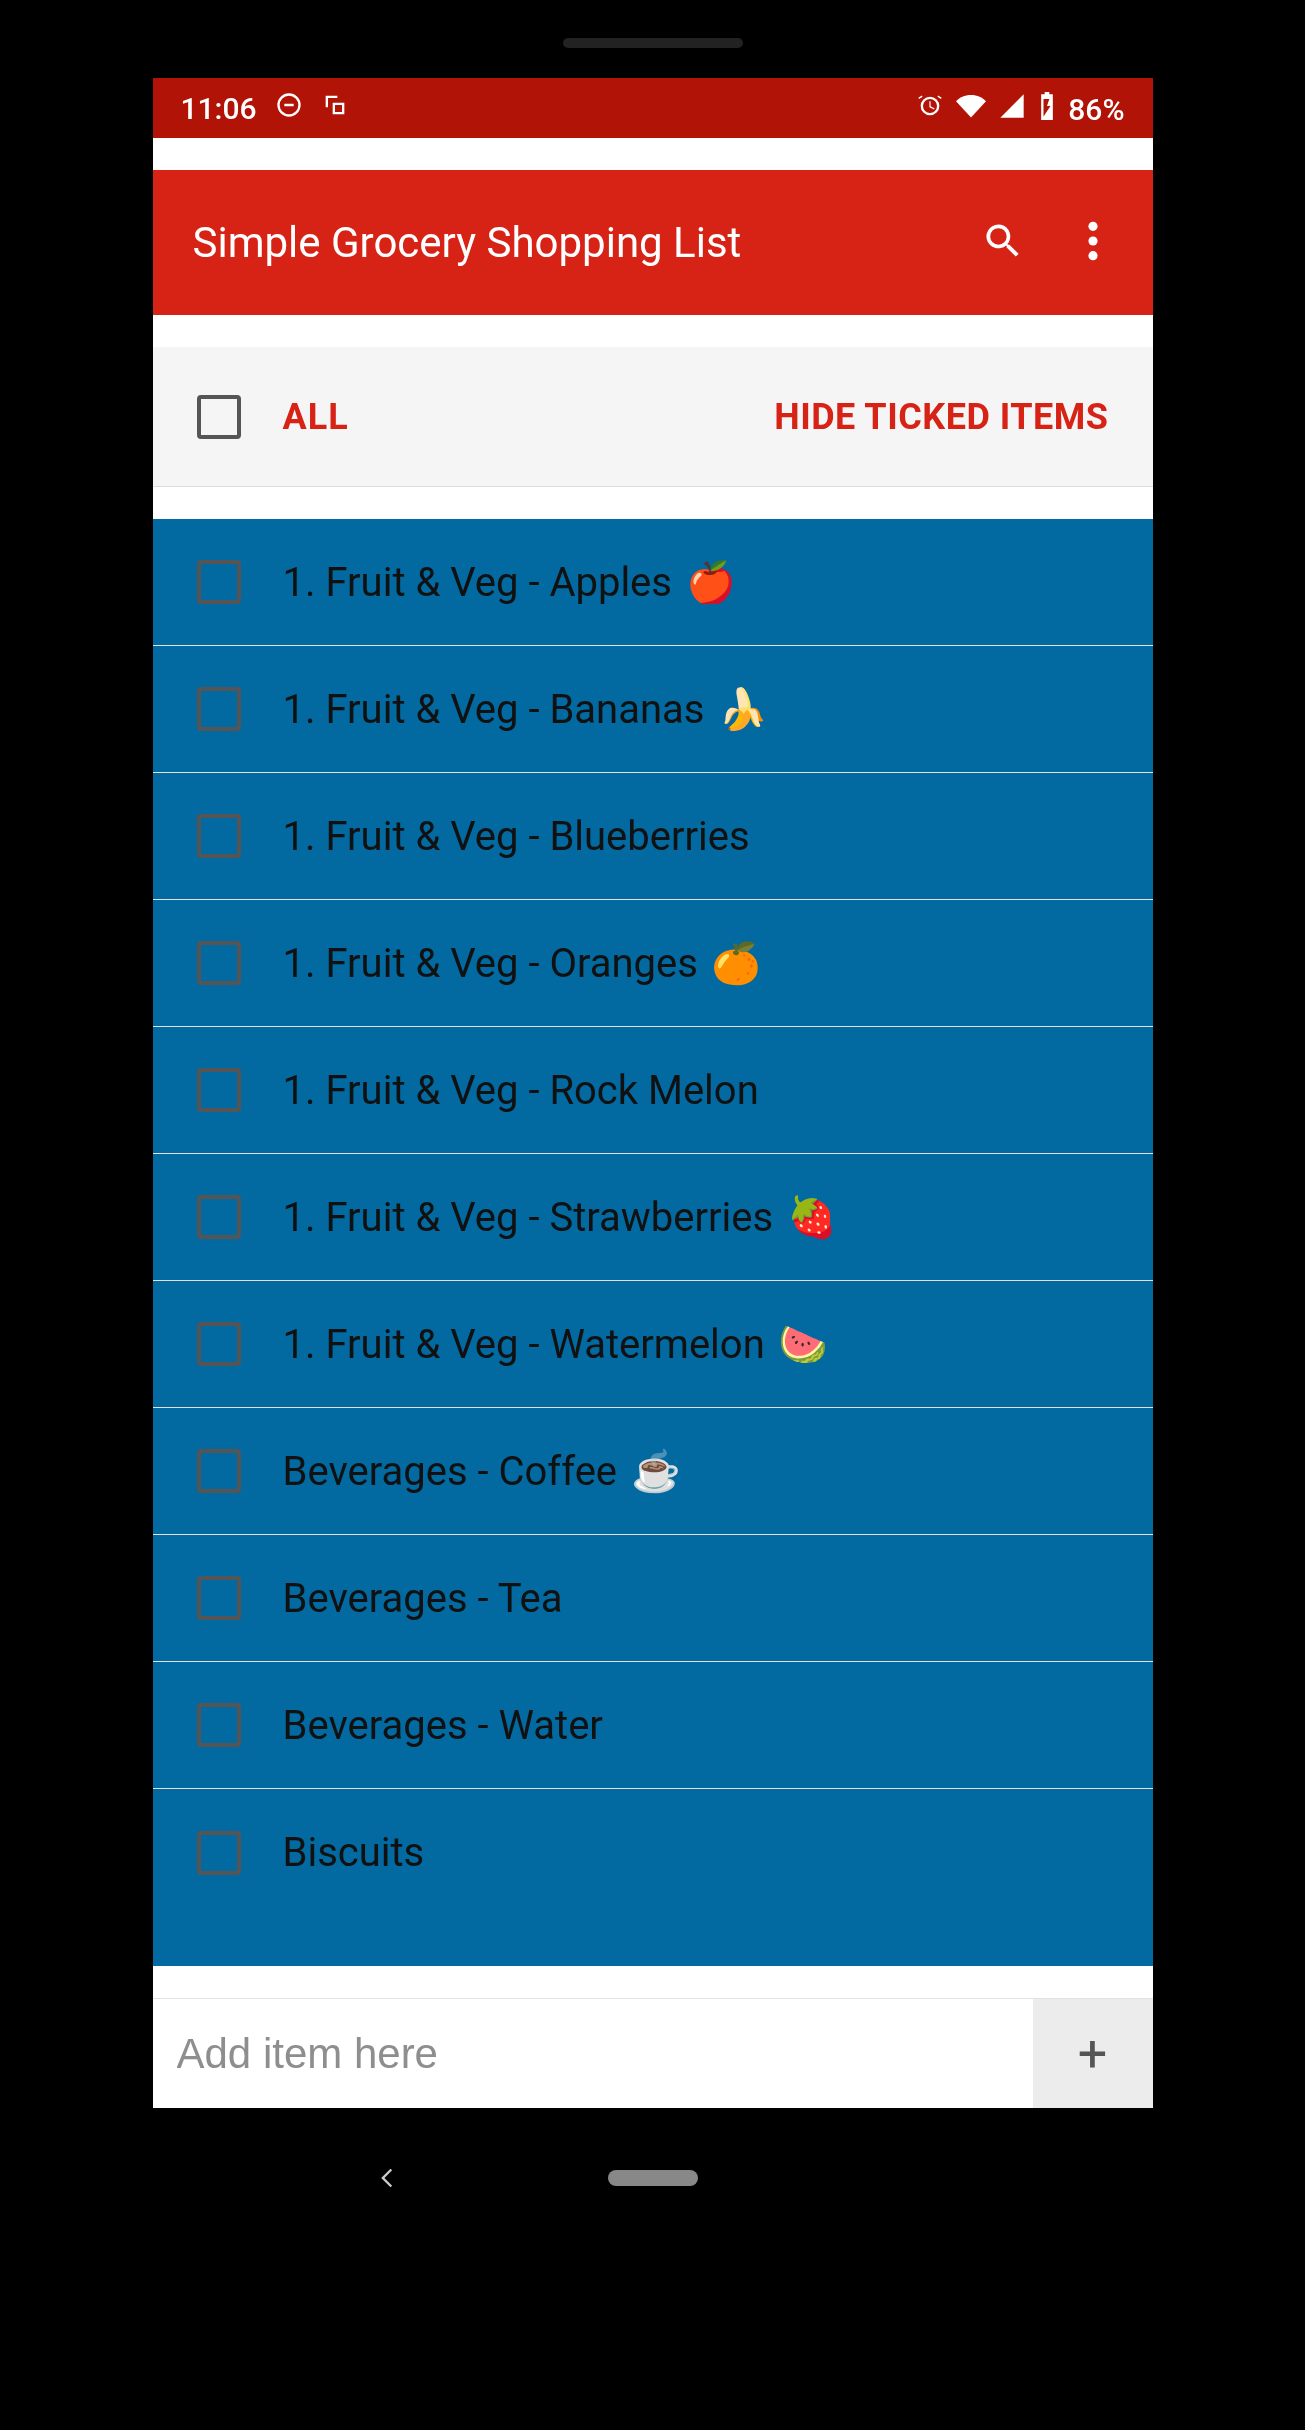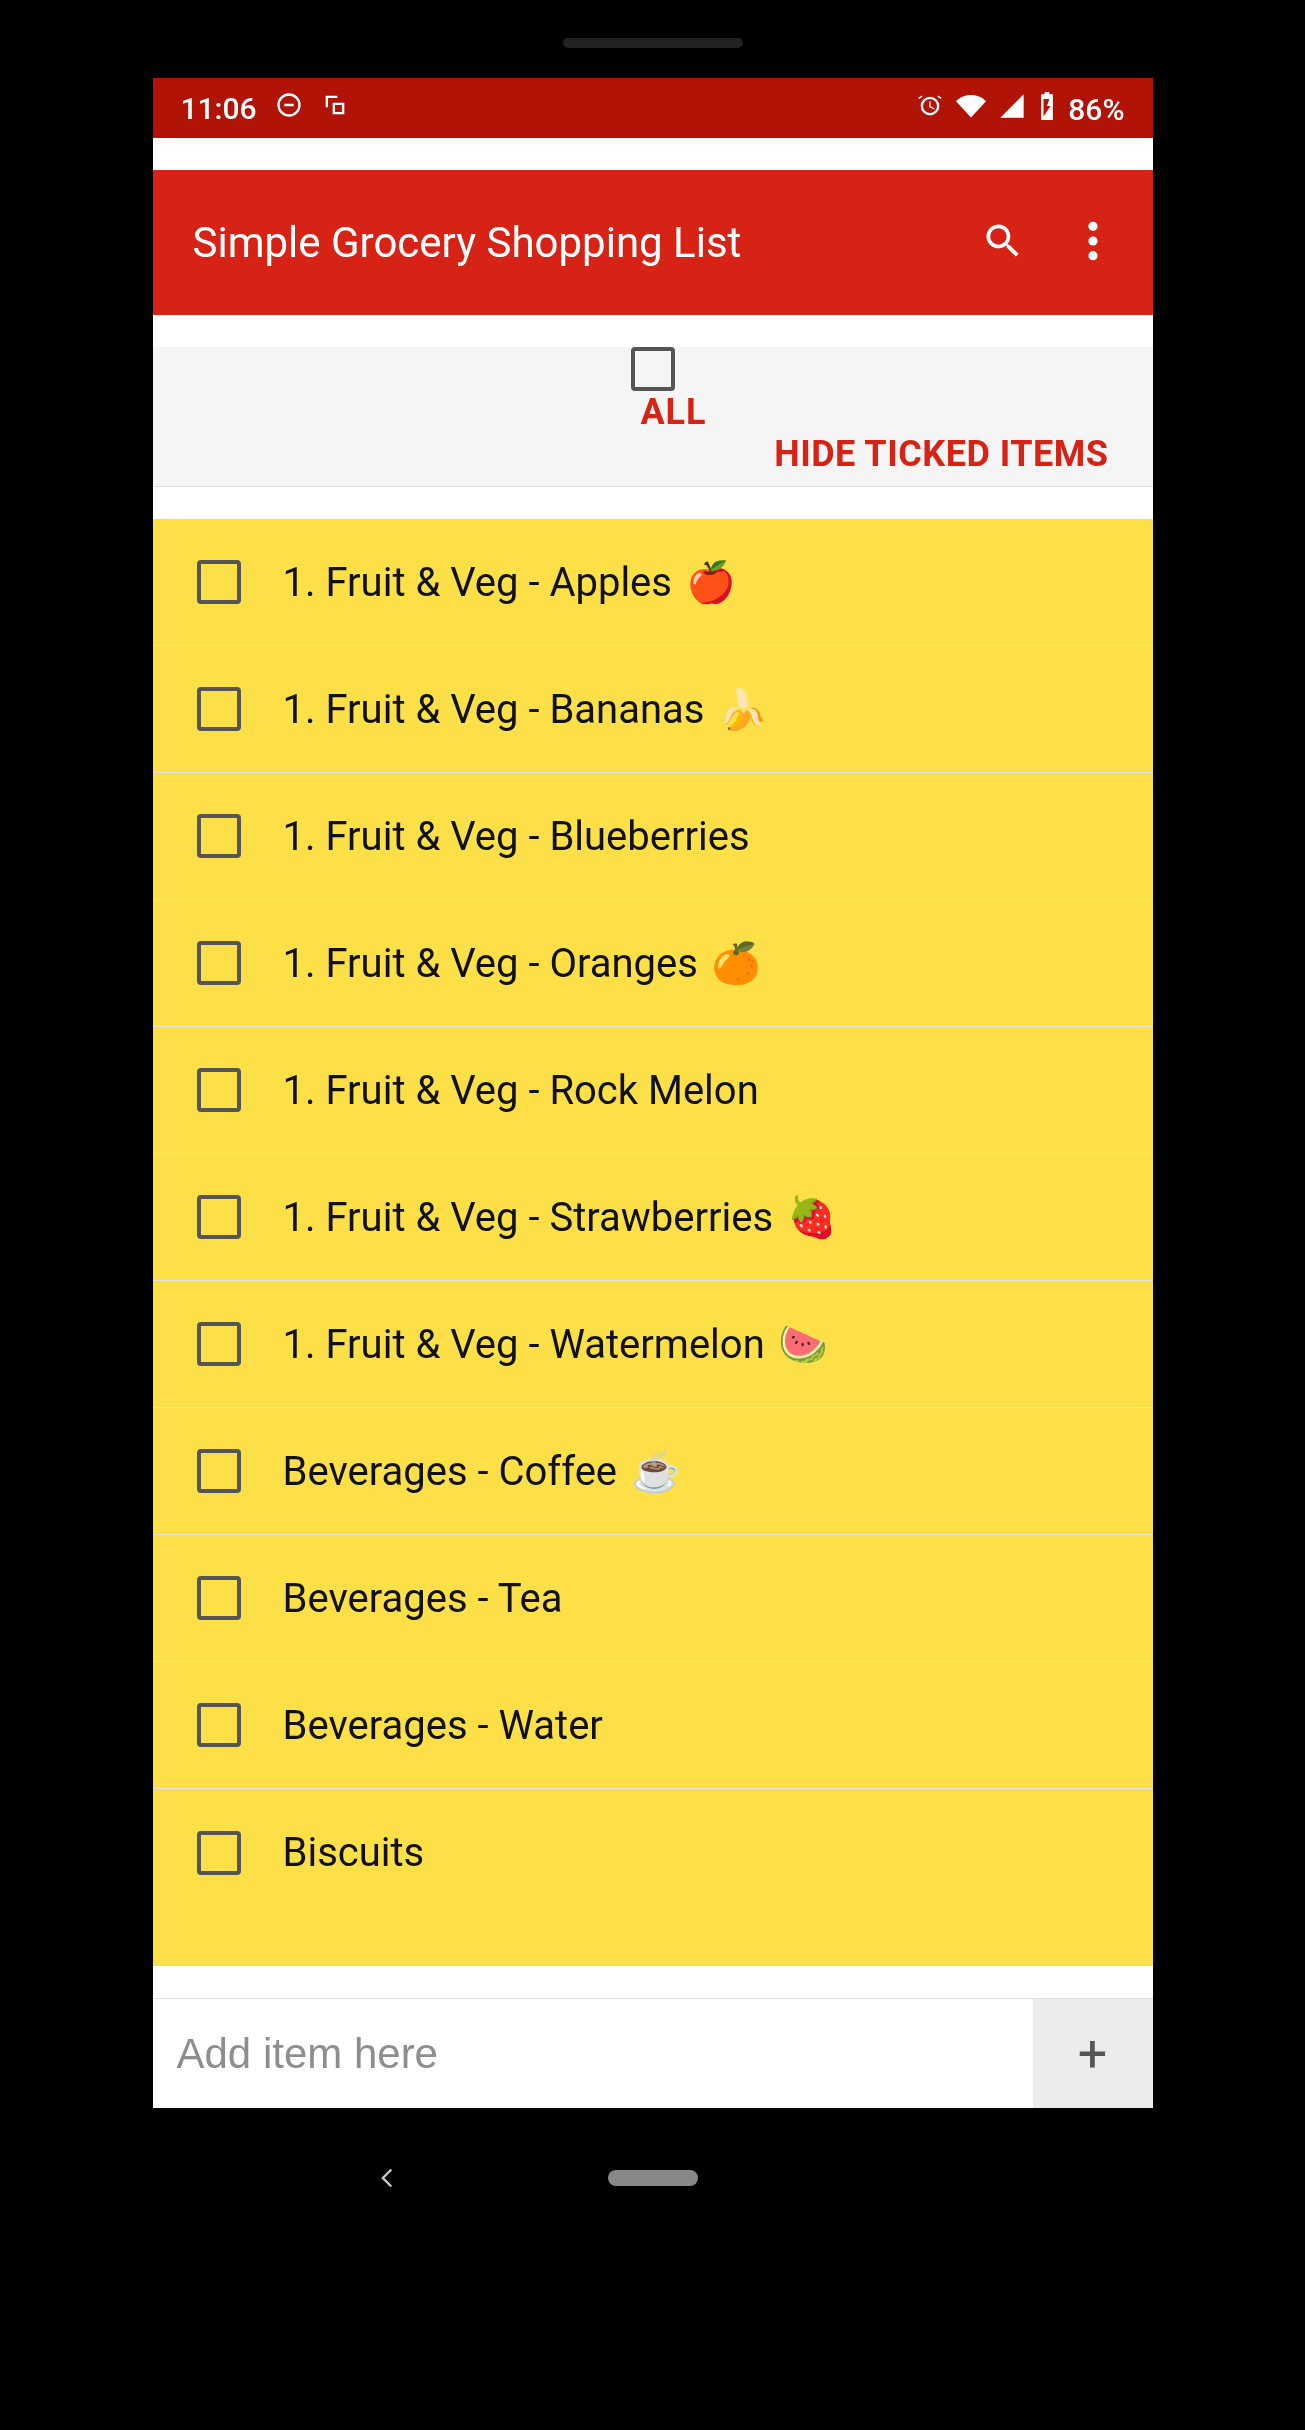--- a/index.html
+++ b/index.html
@@ -68,21 +68,20 @@
     display: flex; align-items: center; justify-content: center;
     cursor: pointer;
   }
   .filter-bar {
     height: 140px;
     background: #f5f5f5;
     border-bottom: 1px solid #ddd;
     display: flex;
     align-items: center;
     padding: 0 44px;
-    flex-direction: column;
   }
   .checkbox {
     width: 44px; height: 44px;
     border: 4px solid #555;
     border-radius: 4px;
     cursor: pointer;
     flex-shrink: 0;
   }
   .filter-all {
     color: #d72316;
@@ -94,21 +93,21 @@
   .filter-hide {
     margin-left: auto;
     color: #d72316;
     font-weight: 700;
     font-size: 36px;
     letter-spacing: 0.5px;
   }
   .list {
     flex: 1;
     overflow: hidden;
-    background: #fde047;
+    background: #0369a1;
   }
   .list-row {
     height: 127px;
     display: flex;
     align-items: center;
     padding: 0 44px;
     border-bottom: 1px solid #e2e2e2;
     cursor: pointer;
   }
   .list-row:last-child { border-bottom: none; }

